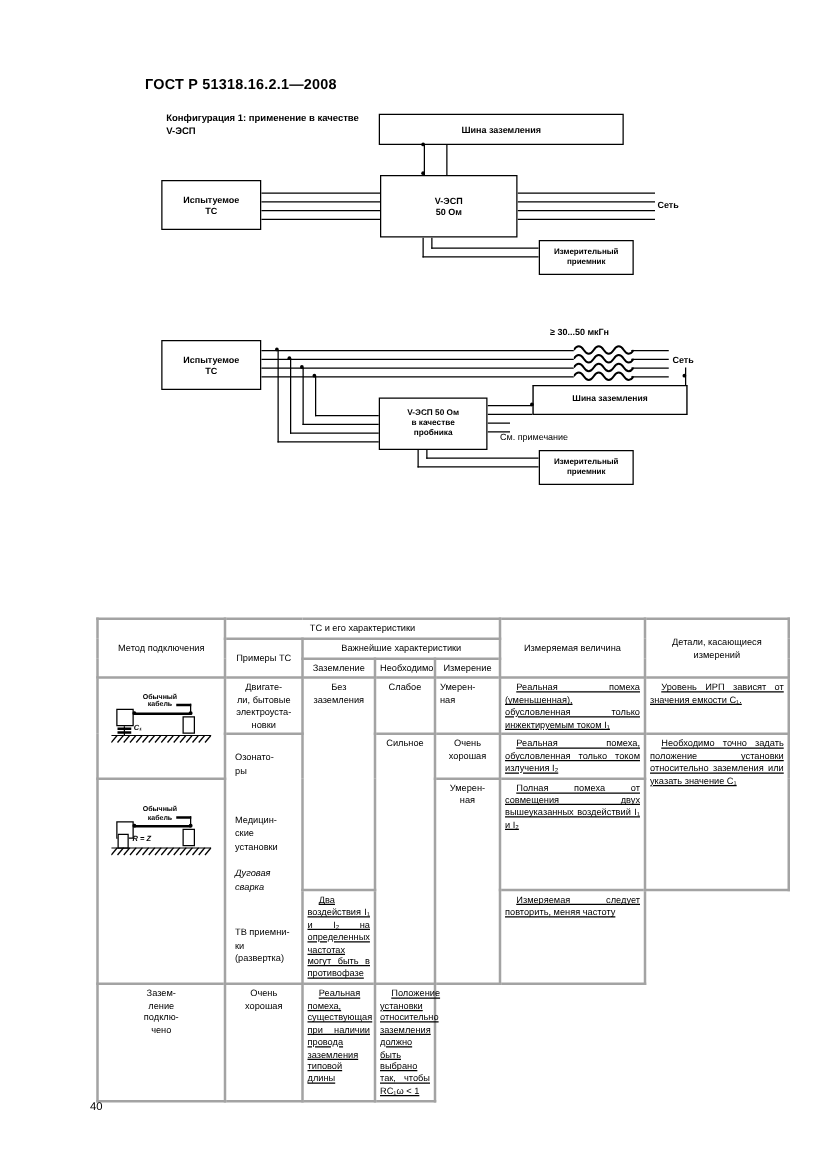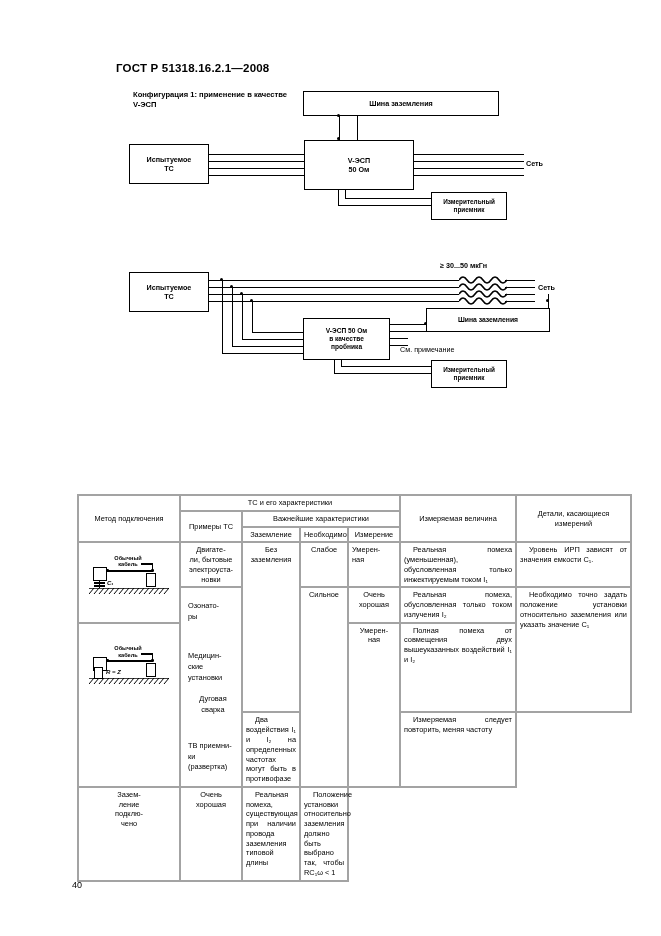--- a/index.html
+++ b/index.html
@@ -58,21 +58,21 @@
   table.main th,table.main td{
     border:2px solid #a3a3a3;
     font-size:7.4px;line-height:1.32;
     padding:2px 3px;vertical-align:top;
     font-weight:normal;
     margin-top:21px;
   }
   table.main th{text-align:center;vertical-align:middle;}
   .c-center{text-align:center;vertical-align:middle;}
   .c-just{text-align:justify;text-justify:inter-word;}
-  .c-just p{margin:0;text-indent:9px;}
+  .c-just p{margin:0;text-indent:9px;text-decoration:underline;}
 
   
   .minifig{position:relative;width:88px;height:48px;margin:4px auto 2px;}
   .mf-cable{
     position:absolute;left:10px;top:6px;width:66px;text-align:center;
     font-size:5.6px;font-weight:bold;line-height:1.1;white-space:pre-line;
   }
   .mf-box{position:absolute;border:1.4px solid #000;background:#fff;box-sizing:border-box;}
   .mf-line{position:absolute;background:#000;}
   .mf-line.h{height:1.4px;}
@@ -294,21 +294,21 @@
       </tr>
 
       <tr>
         <td rowspan="3" class="c-center" style="white-space:pre-line;line-height:1.45;">
           <div style="text-align:left;padding-left:4px;">Озонато-
 ры</div>
           <div style="height:7px;"></div>
           <div style="text-align:left;padding-left:4px;">Медицин-
 ские
 установки</div>
-          <div style="text-align:center;padding-left:4px;">Дуговая
+          <div style="text-align:left;padding-left:4px;font-style:italic;">Дуговая
 сварка</div>
           <div style="height:4px;"></div>
           <div style="text-align:left;padding-left:4px;">ТВ приемни-
 ки
 (развертка)</div>
         </td>
         <td rowspan="3" class="c-center">Сильное</td>
         <td class="c-center" style="white-space:pre-line;">Очень
 хорошая</td>
         <td class="c-just">

